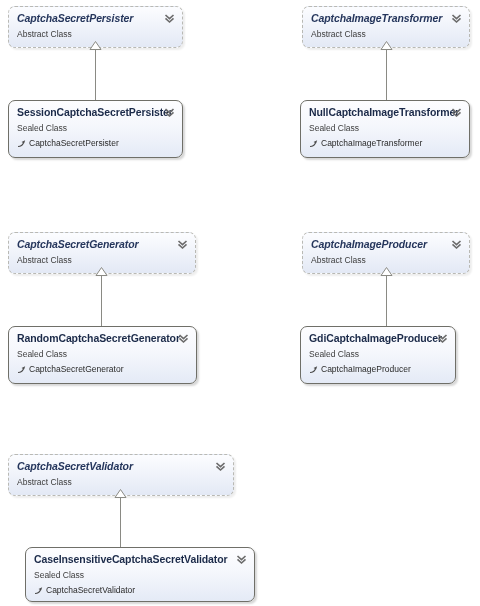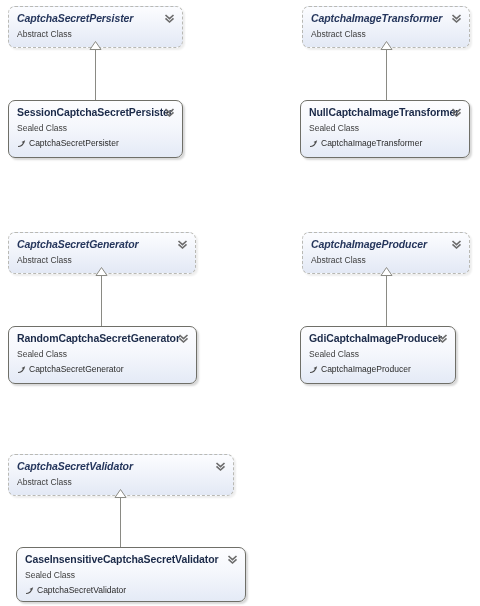--- a/index.html
+++ b/index.html
@@ -278,21 +278,21 @@
     </div>
   </div>
 
   <div class="conn-line" style="left:120px; top:496px; height:51px;"></div>
   <div class="conn-tri" style="left:114px; top:489px;">
     <svg width="13" height="9" viewBox="0 0 13 9">
       <path d="M6.5 0.5 L12 8.5 L1 8.5 Z" fill="#ffffff" stroke="#8a8a84" stroke-width="1"></path>
     </svg>
   </div>
 
-  <div class="cls sealed" style="left:16px; top:547px; width:230px; height:55px;">
+  <div class="cls sealed" style="left:25px; top:547px; width:230px; height:55px;">
     <div class="cls-title">CaseInsensitiveCaptchaSecretValidator</div>
     <div class="cls-stereotype">Sealed Class</div>
     <div class="cls-base">
       <span class="base-arrow">
         <svg width="9" height="9" viewBox="0 0 9 9">
           <path d="M1 7.5 C3 7.5 5.5 6.5 6.8 3.2" fill="none" stroke="#4a4a4a" stroke-width="1.1"></path>
           <path d="M8.2 1.2 L7.0 4.6 L4.6 2.9 Z" fill="#4a4a4a"></path>
         </svg>
       </span>
       <span>CaptchaSecretValidator</span>

